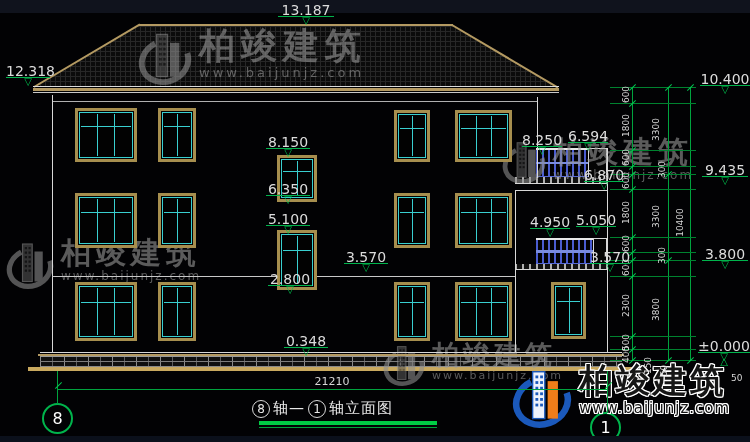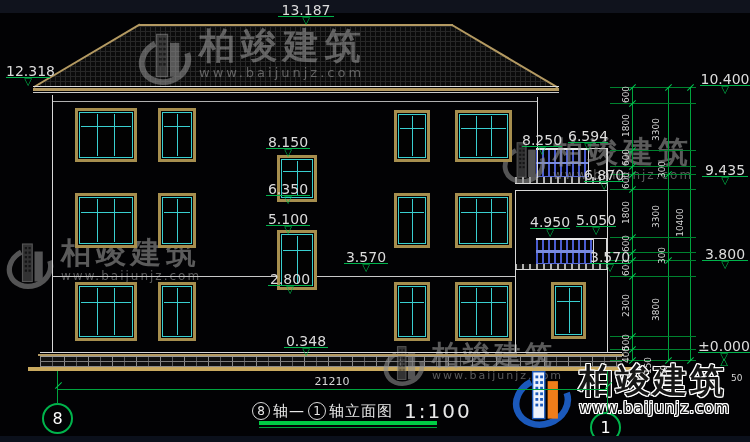--- a/index.html
+++ b/index.html
@@ -69,21 +69,20 @@
     </div>
   <div class="bubble" style="left:590px;top:412px;width:31px;height:31px">
       <span>1</span>
     </div>
 
   <div class="title-row" style="left:252px;top:399px">
     <span class="axis-circ">8</span>
     <span class="title-txt">轴—</span>
     <span class="axis-circ">1</span>
     <span class="title-txt">轴立面图</span>
-    <span class="title-scale">1:100</span>
   </div>
   <div class="abs" style="left:259px;top:421px;width:178px;height:4px;background:#00cc44"></div>
   <div class="abs" style="left:259px;top:427px;width:178px;height:1px;background:#00a33a"></div>
 
   <div class="hdim" style="left:302px;top:377px;width:60px;text-align:center;font-size:11px">21210</div>
 
   <div class="wm gray" style="left:138px;top:27px">
     <span class="wm-logo" style="width:54px;height:62px"><svg width="100%" height="100%" viewBox="0 0 64 72" xmlns="http://www.w3.org/2000/svg">
           <ellipse cx="32" cy="40" rx="28" ry="24" fill="none" stroke="#909090" stroke-width="7" stroke-dasharray="118 46" transform="rotate(-20 32 40)"></ellipse>
           <rect x="22" y="8" width="13" height="50" fill="#555555" stroke="#909090" stroke-width="1.5"></rect>

